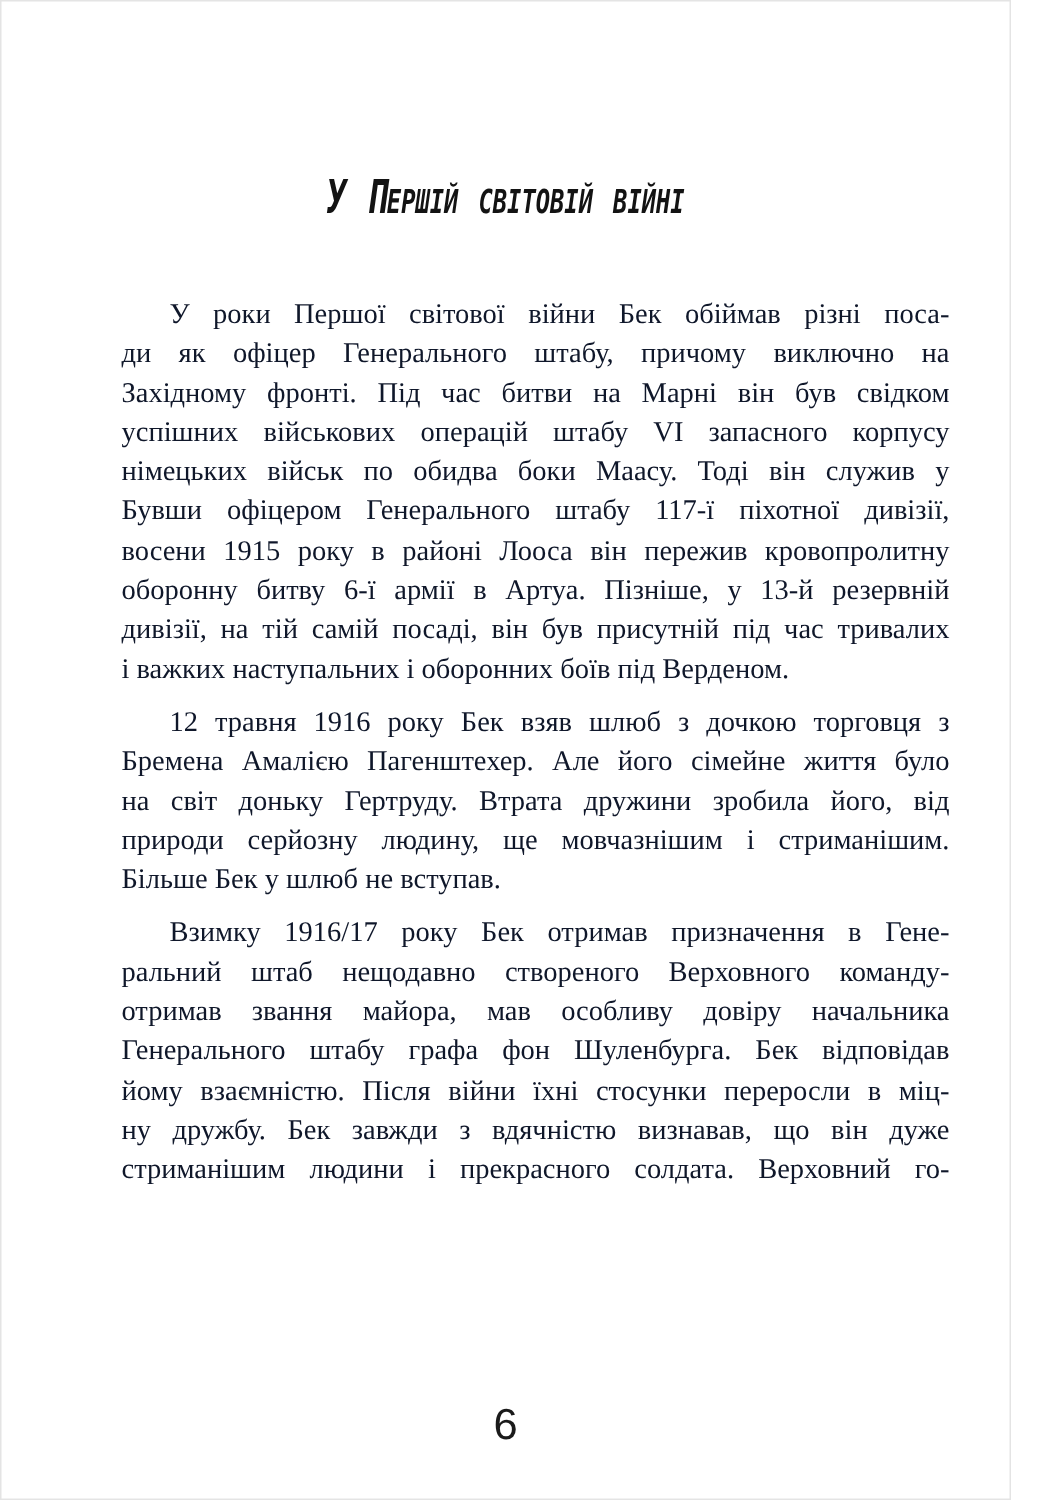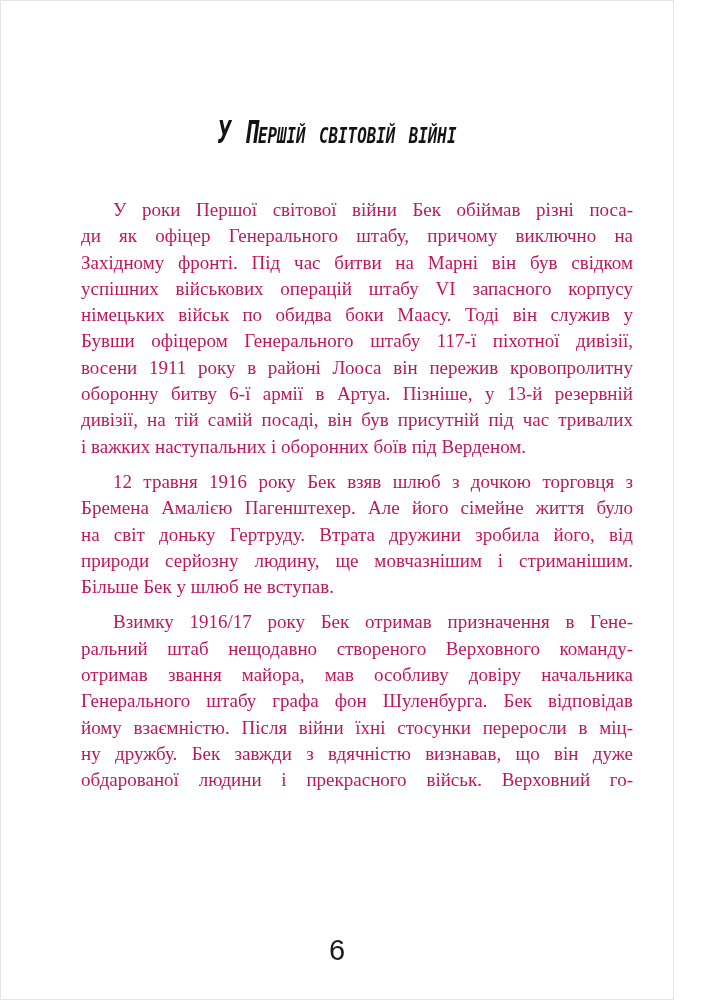--- a/index.html
+++ b/index.html
@@ -43,21 +43,21 @@
     width: 552px;
   }
   .paragraph {
     margin: 0 0 9px 0;
   }
   .line {
     font-size: 19px;
     line-height: 26.3px;
     text-align: justify;
     text-align-last: justify;
-    color: #be185d;
+    color: #0f172a;
   }
   .line.first {
     text-indent: 32px;
   }
   .line.flush {
     text-align-last: left;
   }
   .page-number {
     position: absolute;
     bottom: 34px;
@@ -77,37 +77,37 @@
   <h1 class="chapter-title">У Першій світовій війні</h1>
 
   <div class="text-body">
       <div class="paragraph">
         <div class="line first">У роки Першої світової війни Бек обіймав різні поса-</div>
         <div class="line">ди як офіцер Генерального штабу, причому виключно на</div>
         <div class="line">Західному фронті. Під час битви на Марні він був свідком</div>
         <div class="line">успішних військових операцій штабу VI запасного корпусу</div>
         <div class="line">німецьких військ по обидва боки Маасу. Тоді він служив у</div>
         <div class="line">Бувши офіцером Генерального штабу 117-ї піхотної дивізії,</div>
-        <div class="line">восени 1911 року в районі Лооса він пережив кровопролитну</div>
+        <div class="line">восени 1915 року в районі Лооса він пережив кровопролитну</div>
         <div class="line">оборонну битву 6-ї армії в Артуа. Пізніше, у 13-й резервній</div>
         <div class="line">дивізії, на тій самій посаді, він був присутній під час тривалих</div>
         <div class="line flush">і важких наступальних і оборонних боїв під Верденом.</div>
       </div>
       <div class="paragraph">
         <div class="line first">12 травня 1916 року Бек взяв шлюб з дочкою торговця з</div>
         <div class="line">Бремена Амалією Пагенштехер. Але його сімейне життя було</div>
         <div class="line">на світ доньку Гертруду. Втрата дружини зробила його, від</div>
         <div class="line">природи серйозну людину, ще мовчазнішим і стриманішим.</div>
         <div class="line flush">Більше Бек у шлюб не вступав.</div>
       </div>
       <div class="paragraph">
         <div class="line first">Взимку 1916/17 року Бек отримав призначення в Гене-</div>
         <div class="line">ральний штаб нещодавно створеного Верховного команду-</div>
         <div class="line">отримав звання майора, мав особливу довіру начальника</div>
         <div class="line">Генерального штабу графа фон Шуленбурга. Бек відповідав</div>
         <div class="line">йому взаємністю. Після війни їхні стосунки переросли в міц-</div>
         <div class="line">ну дружбу. Бек завжди з вдячністю визнавав, що він дуже</div>
-        <div class="line">обдарованої людини і прекрасного військ. Верховний го-</div>
+        <div class="line">стриманішим людини і прекрасного солдата. Верховний го-</div>
       </div>
     </div>
 
   <div class="page-number">6</div>
 </div>
 
 </body></html>

